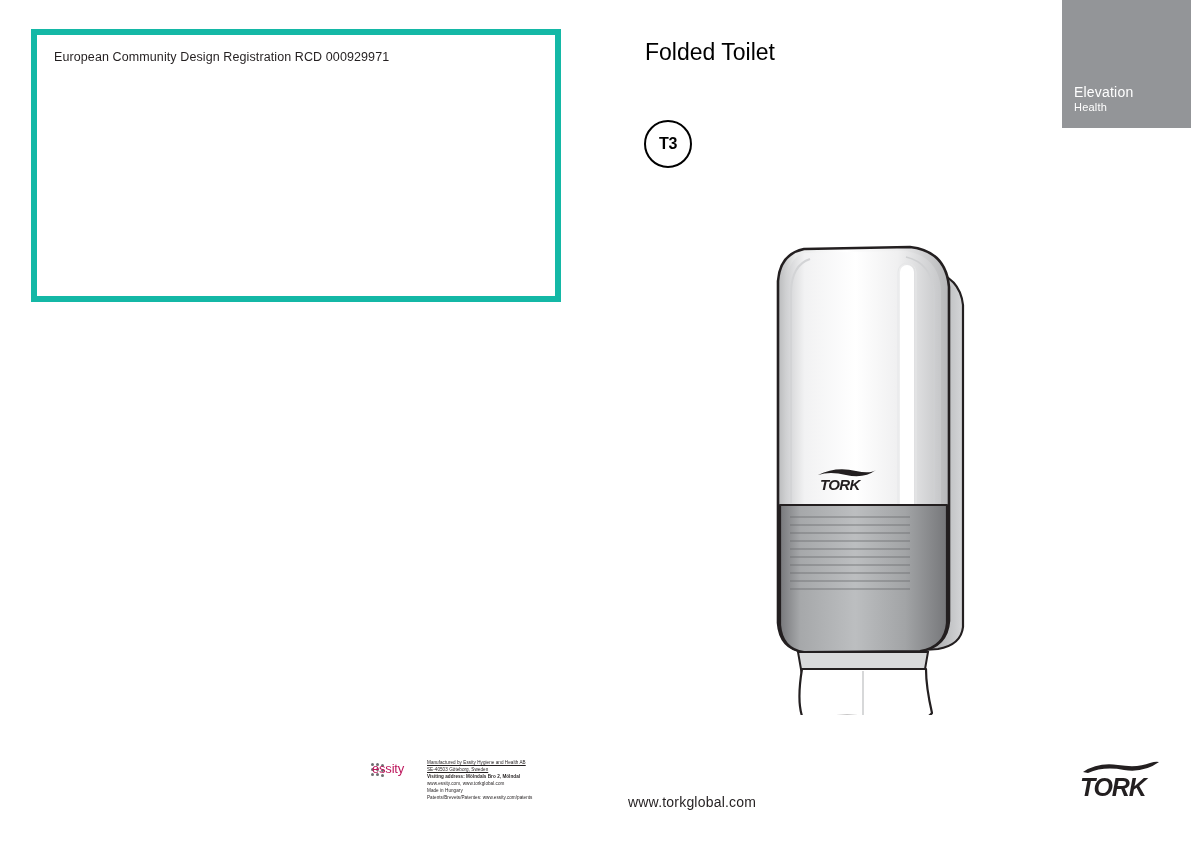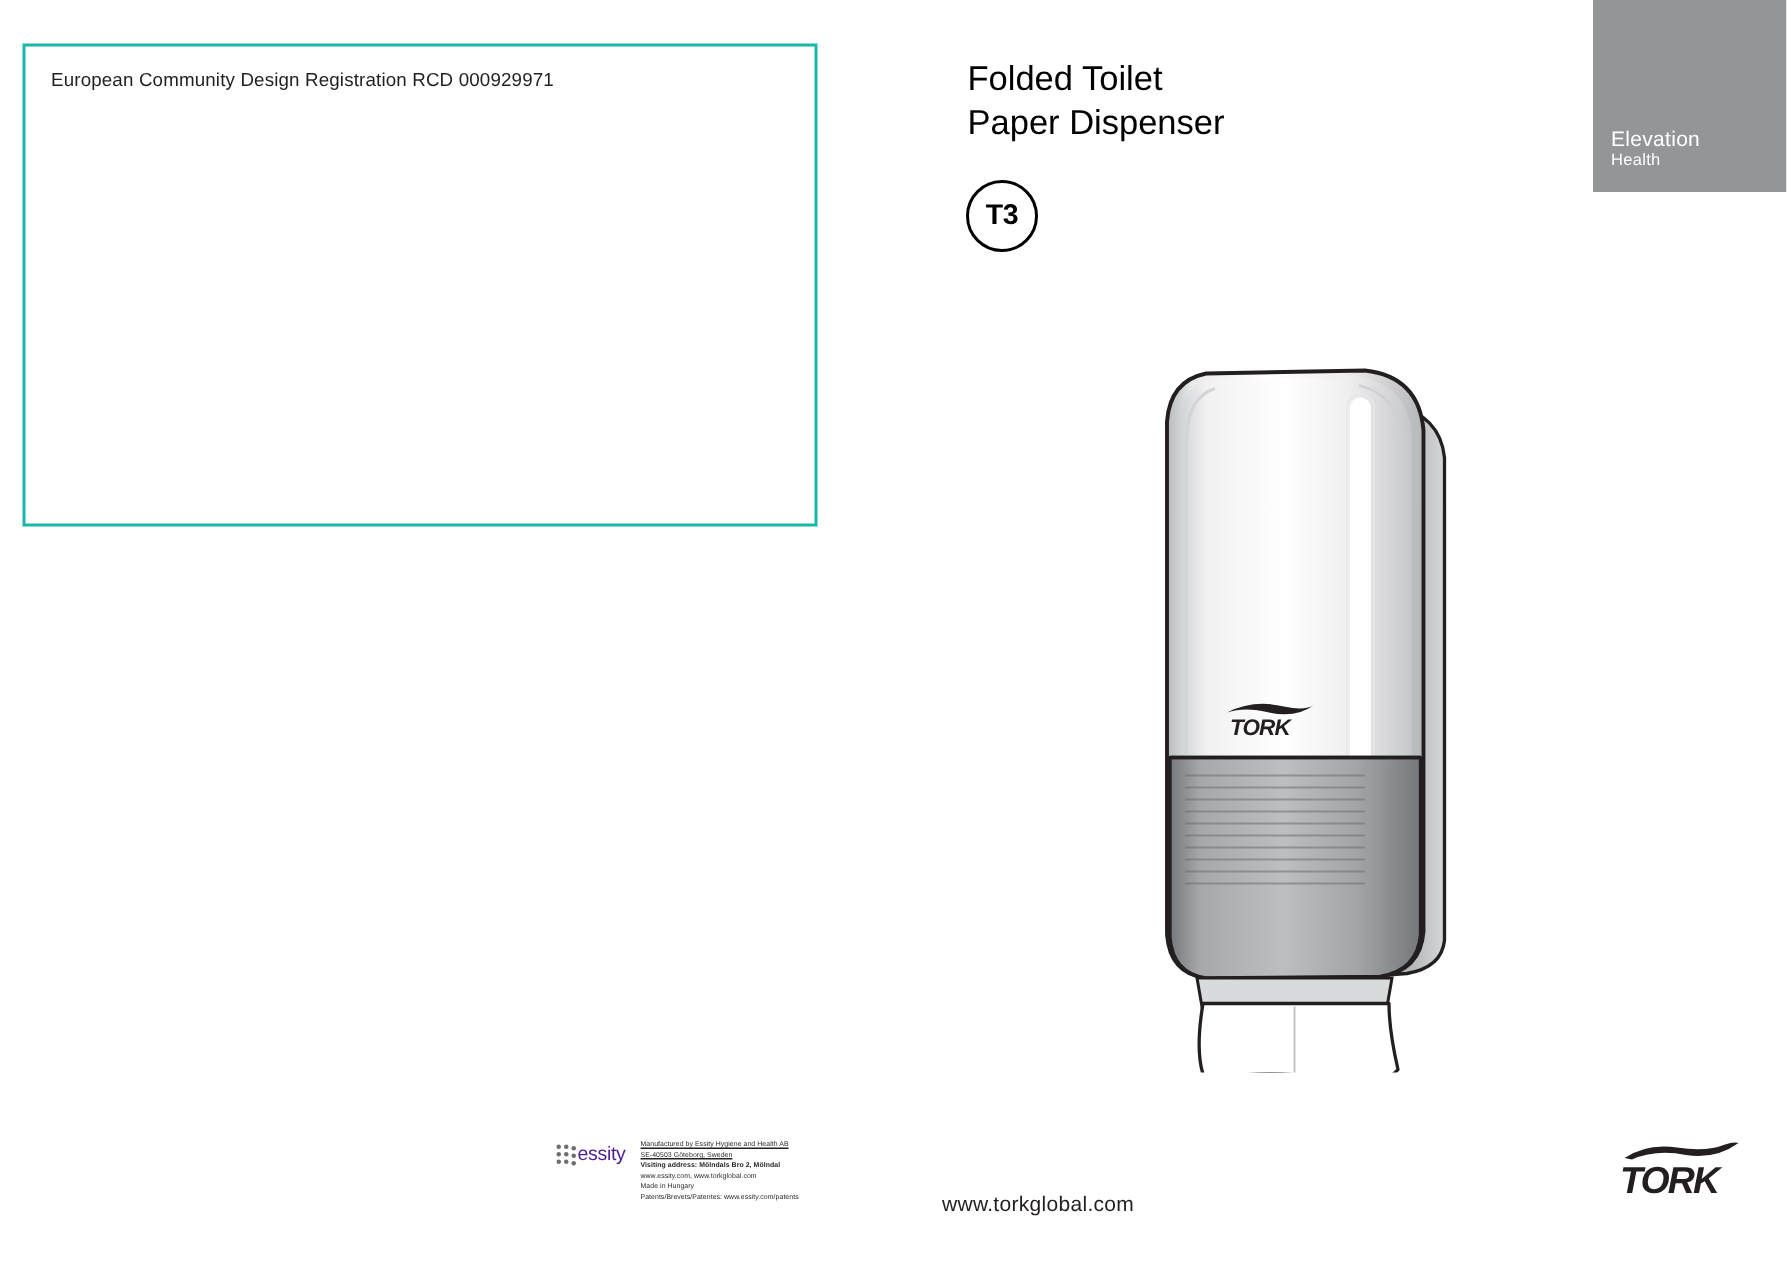--- a/index.html
+++ b/index.html
@@ -12,25 +12,25 @@
     height: 841px;
     position: relative;
     overflow: hidden;
     font-family: "Liberation Sans", sans-serif;
     color: #000000;
   }
 
   
   .reg-box {
     position: absolute;
-    left: 15px;
+    left: 31px;
     top: 29px;
     width: 530px;
-    height: 322px;
-    border: 2px solid #14b8a6;
+    height: 273px;
+    border: 6px solid #14b8a6;
     box-sizing: border-box;
     background: #ffffff;
   }
   .reg-box-text {
     position: absolute;
     left: 17px;
     top: 15px;
     font-size: 12.5px;
     letter-spacing: 0.1px;
     color: #231f20;
@@ -55,21 +55,21 @@
     left: 644px;
     top: 120px;
     width: 48px;
     height: 48px;
     border: 2px solid #000;
     border-radius: 50%;
     box-sizing: border-box;
     display: flex;
     align-items: center;
     justify-content: center;
-    font-size: 19px;
+    font-size: 16px;
     font-weight: bold;
     letter-spacing: -0.3px;
   }
 
   
   .grey-tab {
     position: absolute;
     right: 0;
     top: 0;
     width: 119px;
@@ -121,24 +121,24 @@
   }
   .essity-logo-mark i {
     position: absolute;
     width: 3px;
     height: 3px;
     background: #6d6e71;
     border-radius: 50%;
   }
   .essity-word {
     position: absolute;
-    left: 14px;
+    left: 1px;
     top: 1px;
     font-size: 13px;
-    color: #4c1d95;
+    color: #be185d;
     letter-spacing: -0.2px;
   }
   .manuf-text {
     position: absolute;
     left: 56px;
     top: 0;
     width: 175px;
     font-size: 4.6px;
     line-height: 1.52;
     color: #231f20;
@@ -184,21 +184,20 @@
 </style>
 </head>
 <body>
 
 <div class="reg-box">
   <div class="reg-box-text">European Community Design Registration RCD 000929971</div>
 </div>
 
 <div class="title">
   <span>Folded Toilet</span>
-  <span class="title-line2">Paper Dispenser</span>
 </div>
 
 <div class="badge">T3</div>
 
 <div class="grey-tab">
   <div class="grey-tab-title">Elevation</div>
   <div class="grey-tab-sub">Health</div>
 </div>
 
 <div class="product">

